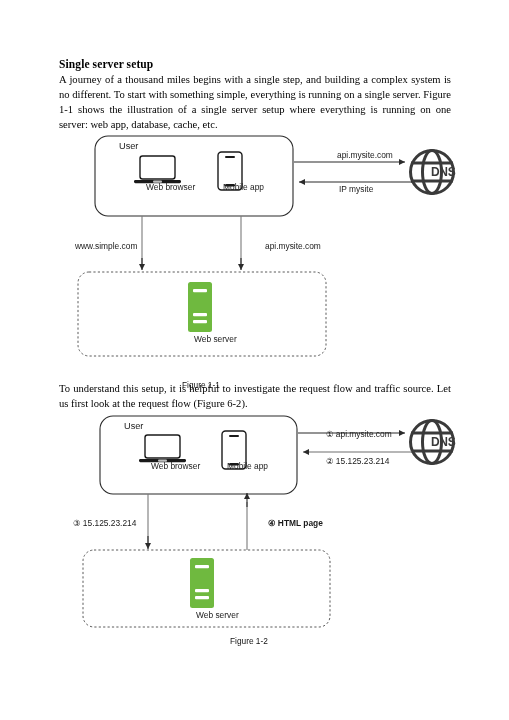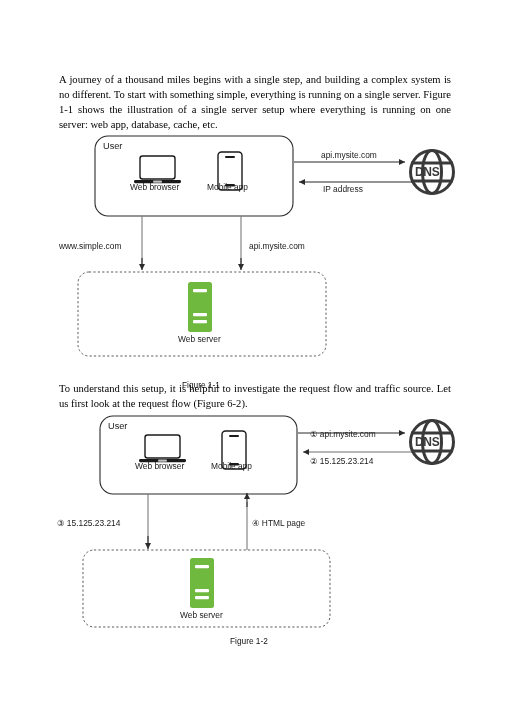--- a/index.html
+++ b/index.html
@@ -67,28 +67,30 @@
     white-space: nowrap;
   }
 
   
   .dlabel {
     position: absolute;
     font-family: "Liberation Sans", sans-serif;
     font-size: 8.4px;
     color: #1a1a1a;
     white-space: nowrap;
+    margin-left: 16px;
   }
   .dlabel.user  { font-size: 9.2px; }
 </style>
 </head>
 <body>
 
 <div class="page">
 
+  <h1 id="heading-1" class="heading text-col">Single server setup</h1>
 
   <p id="intro-para" class="body-para text-col">A journey of a thousand miles begins with a single step, and building a complex system is no different. To start with something simple, everything is running on a single server. Figure 1-1 shows the illustration of a single server setup where everything is running on one server: web app, database, cache, etc.</p>
 
   <p id="mid-para" class="body-para text-col">To understand this setup, it is helpful to investigate the request flow and traffic source. Let us first look at the request flow (Figure 6-2).</p>
 
   <div class="diagram" style="top:130px; height:240px;">
     <svg width="509" height="240" viewBox="0 0 509 240">
       <defs>
         <marker id="ah" markerWidth="7" markerHeight="7" refX="6" refY="3" orient="auto" markerUnits="userSpaceOnUse">
           <path d="M0,0 L6,3 L0,6 z" fill="#2b2b2b"></path>
@@ -141,21 +143,21 @@
     <span class="dlabel user" style="left:103px; top:11px;">User</span>
 
     <span class="dlabel" style="left:130px; top:52px;">Web browser</span>
 
     <span class="dlabel" style="left:207px; top:52px;">Mobile app</span>
 
     <span class="dlabel" style="left:415px; top:35px; font-weight:bold; font-size:12px; color:#3a3a3a; letter-spacing:-0.3px;">DNS</span>
 
     <span class="dlabel" style="left:321px; top:20px;">api.mysite.com</span>
 
-    <span class="dlabel" style="left:323px; top:54px;">IP address</span>
+    <span class="dlabel" style="left:323px; top:54px;">IP mysite</span>
 
     <span class="dlabel" style="left:59px; top:111px;">www.simple.com</span>
 
     <span class="dlabel" style="left:249px; top:111px;">api.mysite.com</span>
 
     <span class="dlabel" style="left:178px; top:204px;">Web server</span>
 
     <span class="fig-label" style="left:182px; top:250px;text-align:right;">Figure 1-1</span>
   </div>
 
@@ -214,20 +216,20 @@
     <span class="dlabel" style="left:211px; top:49px;">Mobile app</span>
 
     <span class="dlabel" style="left:415px; top:23px; font-weight:bold; font-size:12px; color:#3a3a3a; letter-spacing:-0.3px;">DNS</span>
 
     <span class="dlabel" style="left:310px; top:17px;">① api.mysite.com</span>
 
     <span class="dlabel" style="left:310px; top:44px;">② 15.125.23.214</span>
 
     <span class="dlabel" style="left:57px; top:106px;">③ 15.125.23.214</span>
 
-    <span class="dlabel" style="left:252px; top:106px;">④ HTML page</span>
+    <span class="dlabel" style="left:252px; top:106px;font-weight:bold;">④ HTML page</span>
 
     <span class="dlabel" style="left:180px; top:198px;">Web server</span>
 
     <span class="fig-label" style="left:230px; top:224px;">Figure 1-2</span>
   </div>
 
 </div>
 
 </body></html>

